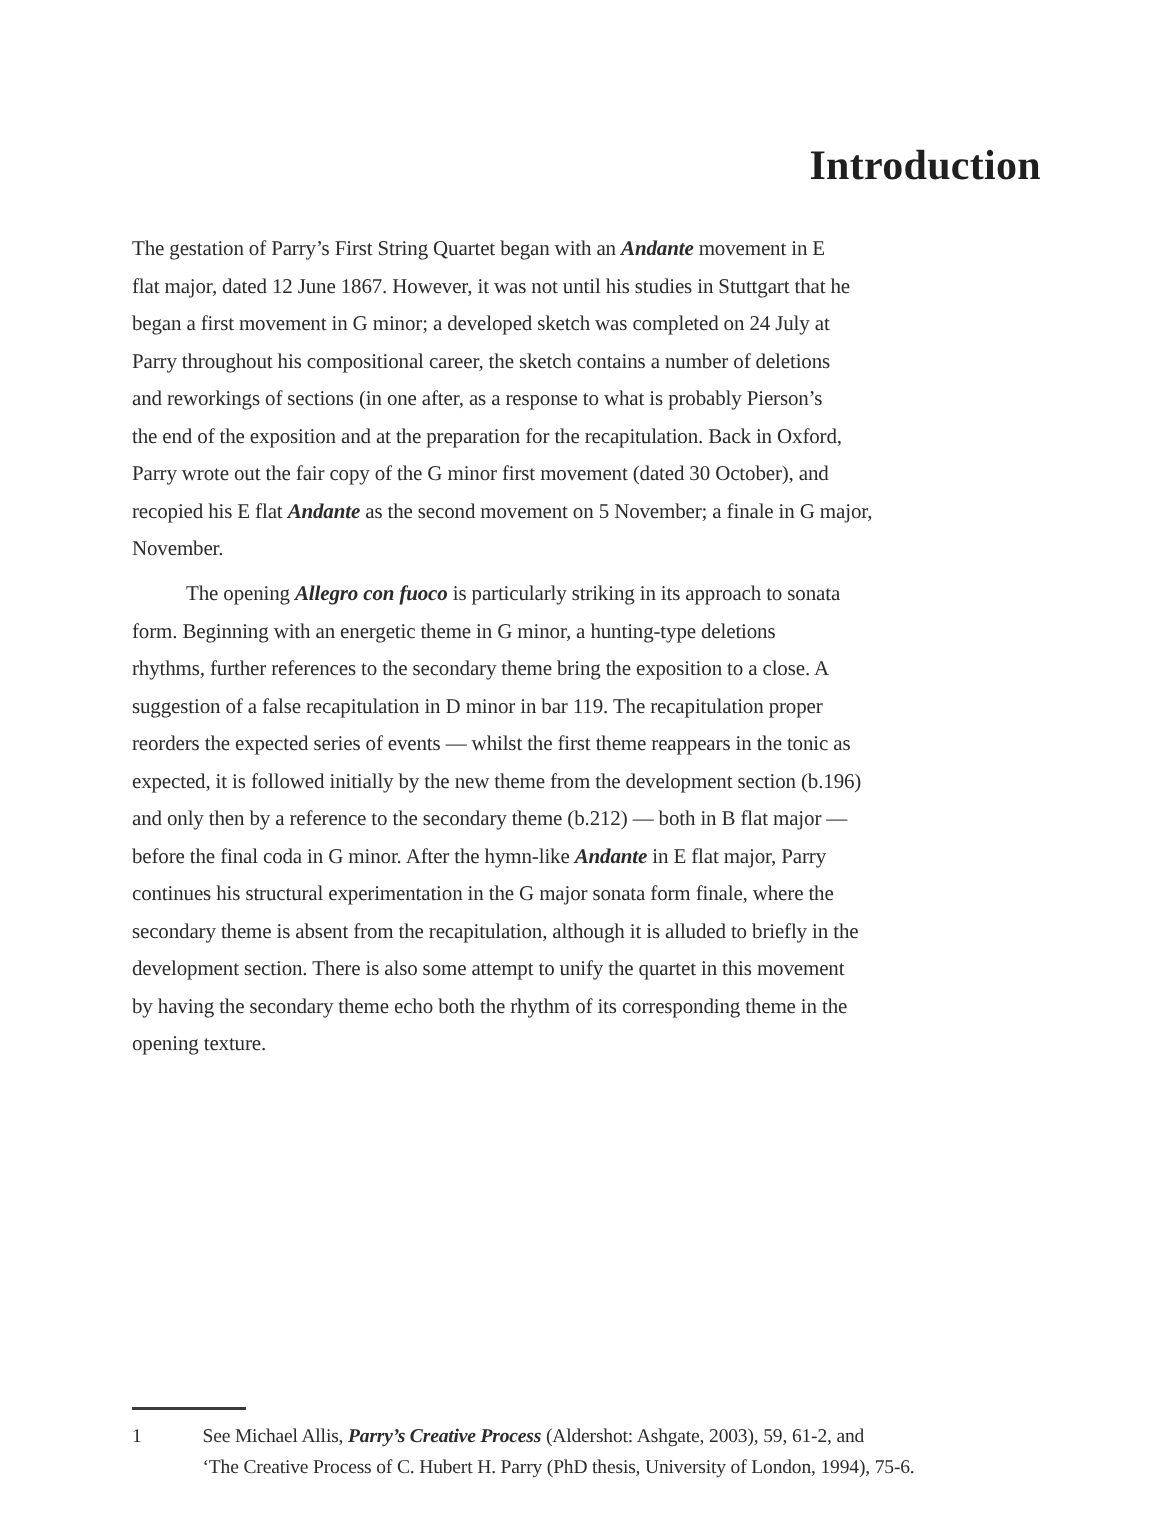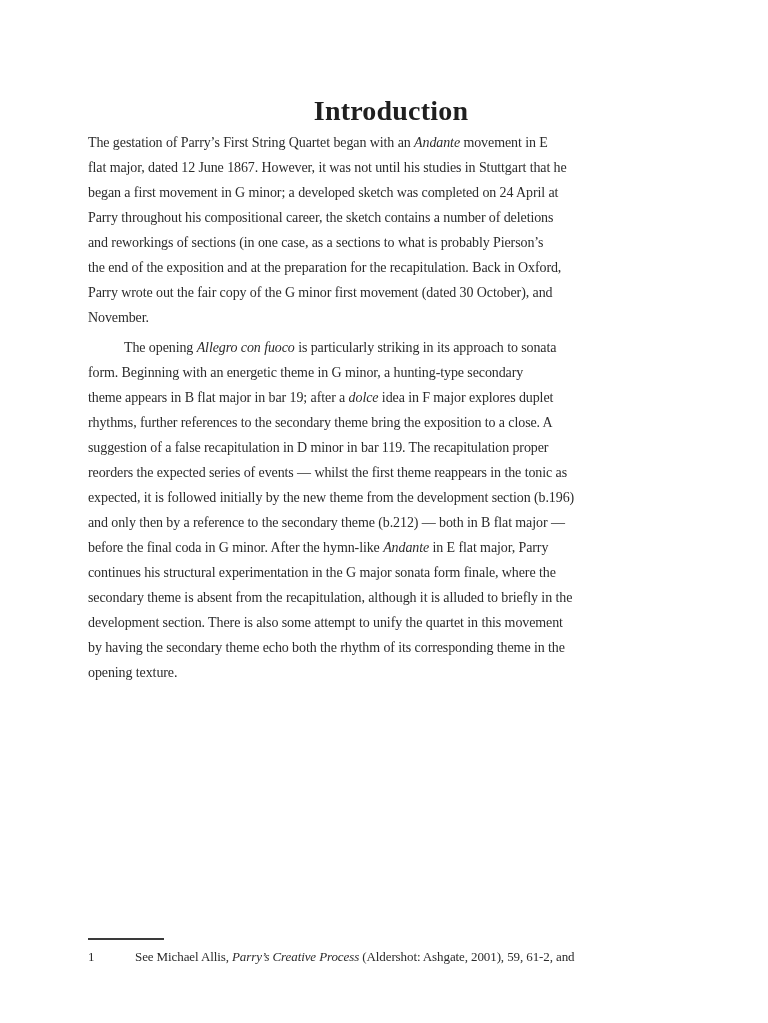--- a/index.html
+++ b/index.html
@@ -17,35 +17,35 @@
     background: #ffffff;
   }
   .content {
     position: absolute;
     left: 88px; top: 94px;
     width: 606px;
   }
   .doc-title {
     font-size: 28px;
     font-weight: bold;
-    text-align: center;
+    text-align: right;
     line-height: 34px;
     letter-spacing: 0.2px;
     color: #1f1f1f;
-    margin-bottom: 2px;
+    margin-bottom: 26px;
   }
   .paragraph {
     font-size: 14px;
     line-height: 25px;
     letter-spacing: -0.1px;
   }
   .paragraph + .paragraph { margin-top: 5px; }
   .line { white-space: nowrap; }
   .paragraph.indented .line:first-child { padding-left: 36px; }
-  em { font-style: italic; }
+  em { font-style: italic; font-weight: bold; }
   sup.fn-ref {
     font-size: 9px;
     vertical-align: super;
     line-height: 0;
   }
   .footnote {
     position: absolute;
     left: 88px; top: 938px;
     width: 612px;
   }
@@ -71,48 +71,49 @@
 </head>
 <body>
 
 <div class="page">
   <div class="content">
     <h1 class="doc-title">Introduction</h1>
     <div>
         <div class="paragraph">
           <div class="line"><span>The gestation of Parry’s First String Quartet began with an </span><em>Andante</em><span> movement in E</span></div>
           <div class="line"><span>flat major, dated 12 June 1867. However, it was not until his studies in Stuttgart that he</span></div>
-          <div class="line"><span>began a first movement in G minor; a developed sketch was completed on 24 April at</span></div>
+          <div class="line"><span>began a first movement in G minor; a developed sketch was completed on 24 July at</span></div>
           <div class="line"><span>Parry throughout his compositional career, the sketch contains a number of deletions</span></div>
-          <div class="line"><span>and reworkings of sections (in one case, as a sections to what is probably Pierson’s</span></div>
+          <div class="line"><span>and reworkings of sections (in one after, as a response to what is probably Pierson’s</span></div>
           <div class="line"><span>the end of the exposition and at the preparation for the recapitulation. Back in Oxford,</span></div>
           <div class="line"><span>Parry wrote out the fair copy of the G minor first movement (dated 30 October), and</span></div>
+          <div class="line"><span>recopied his E flat </span><em>Andante</em><span> as the second movement on 5 November; a finale in G major,</span></div>
           <div class="line"><span>November.</span></div>
         </div>
         <div class="paragraph indented">
           <div class="line"><span>The opening </span><em>Allegro con fuoco</em><span> is particularly striking in its approach to sonata</span></div>
-          <div class="line"><span>form. Beginning with an energetic theme in G minor, a hunting-type secondary</span></div>
-          <div class="line"><span>theme appears in B flat major in bar 19; after a </span><em>dolce</em><span> idea in F major explores duplet</span></div>
+          <div class="line"><span>form. Beginning with an energetic theme in G minor, a hunting-type deletions</span></div>
           <div class="line"><span>rhythms, further references to the secondary theme bring the exposition to a close. A</span></div>
           <div class="line"><span>suggestion of a false recapitulation in D minor in bar 119. The recapitulation proper</span></div>
           <div class="line"><span>reorders the expected series of events — whilst the first theme reappears in the tonic as</span></div>
           <div class="line"><span>expected, it is followed initially by the new theme from the development section (b.196)</span></div>
           <div class="line"><span>and only then by a reference to the secondary theme (b.212) — both in B flat major —</span></div>
           <div class="line"><span>before the final coda in G minor. After the hymn-like </span><em>Andante</em><span> in E flat major, Parry</span></div>
           <div class="line"><span>continues his structural experimentation in the G major sonata form finale, where the</span></div>
           <div class="line"><span>secondary theme is absent from the recapitulation, although it is alluded to briefly in the</span></div>
           <div class="line"><span>development section. There is also some attempt to unify the quartet in this movement</span></div>
           <div class="line"><span>by having the secondary theme echo both the rhythm of its corresponding theme in the</span></div>
           <div class="line"><span>opening texture.</span></div>
         </div>
       </div>
   </div>
 
   <div class="footnote">
     <div class="fn-rule"></div>
     <div class="fn-body">
       <span class="fn-number">1</span>
       <div class="fn-text">
-          <div class="line"><span>See Michael Allis, </span><em>Parry’s Creative Process</em><span> (Aldershot: Ashgate, 2001), 59, 61-2, and</span></div>
+          <div class="line"><span>See Michael Allis, </span><em>Parry’s Creative Process</em><span> (Aldershot: Ashgate, 2003), 59, 61-2, and</span></div>
+          <div class="line"><span>‘The Creative Process of C. Hubert H. Parry (PhD thesis, University of London, 1994), 75-6.</span></div>
         </div>
     </div>
   </div>
 </div>
 
 </body></html>

